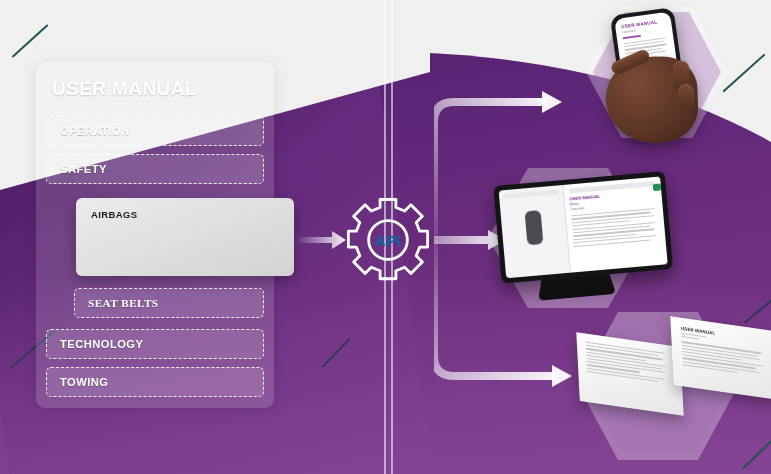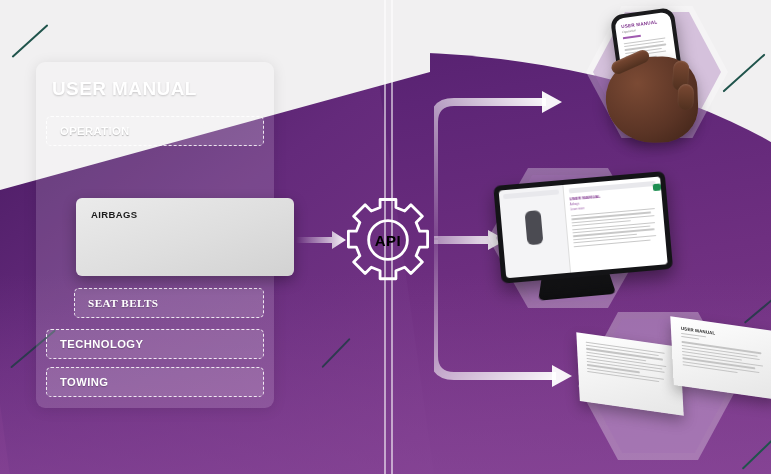--- a/index.html
+++ b/index.html
@@ -88,21 +88,21 @@
   }
   .card-title{font-size:9.5px;font-weight:bold;color:#1b1b1b;letter-spacing:.4px;margin-bottom:4px;}
   .card-body{font-size:8.6px;line-height:1.45;color:#2a2a2a;}
 
   
   .gear{position:absolute;left:344px;top:196px;width:88px;height:88px;}
   .gear svg{display:block;}
   .gear-label{
     position:absolute;left:0;top:0;width:88px;height:88px;
     display:flex;align-items:center;justify-content:center;
-    font-size:15px;font-weight:bold;color:#000000;letter-spacing:.5px;
+    font-size:15px;font-weight:bold;color:#0369a1;letter-spacing:.5px;
   }
 
   
   .arrow-in{position:absolute;left:296px;top:230px;width:50px;height:20px;}
   .elbow{position:absolute;}
   .straight-arrow{position:absolute;left:434px;top:230px;width:72px;height:20px;}
 
   
   .hex{
     position:absolute;
@@ -193,20 +193,23 @@
   <div class="dstroke" style="left:738px;top:304px;width:56px;background:#2d3a4f;transform:rotate(-40deg);"></div>
 
   <div class="vline a"></div>
   <div class="vline b"></div>
 
   <div class="panel"></div>
   <div class="panel-title">USER MANUAL</div>
 
   <div class="menu-item mi0">
     <span>OPERATION</span>
+  </div>
+  <div class="menu-item mi1">
+    <span>SAFETY</span>
   </div>
   <div class="menu-item indent mi2">
     <span>SEAT BELTS</span>
   </div>
   <div class="menu-item mi4">
     <span>TOWING</span>
   </div>
   <div class="menu-item mi3">
     <span>TECHNOLOGY</span>
   </div>

